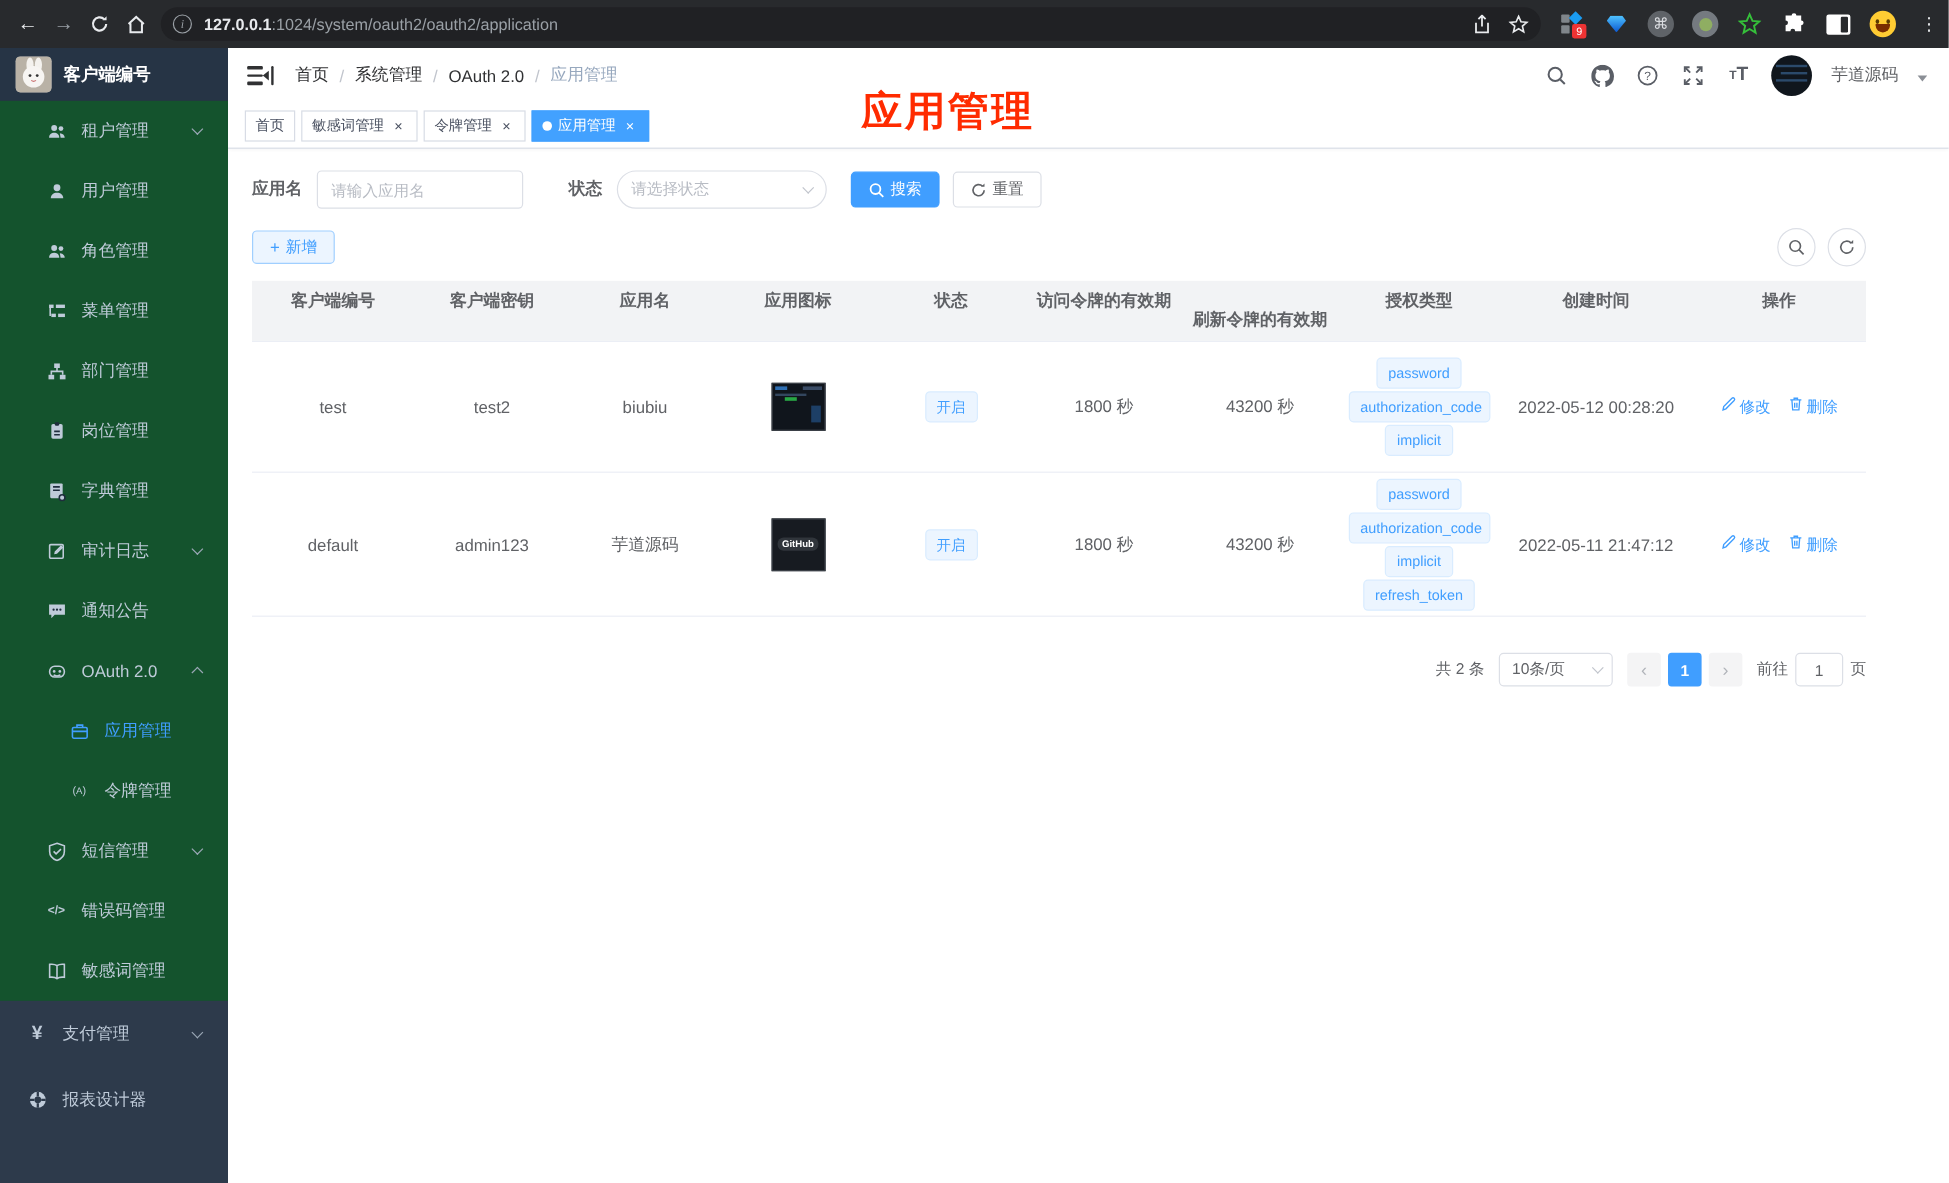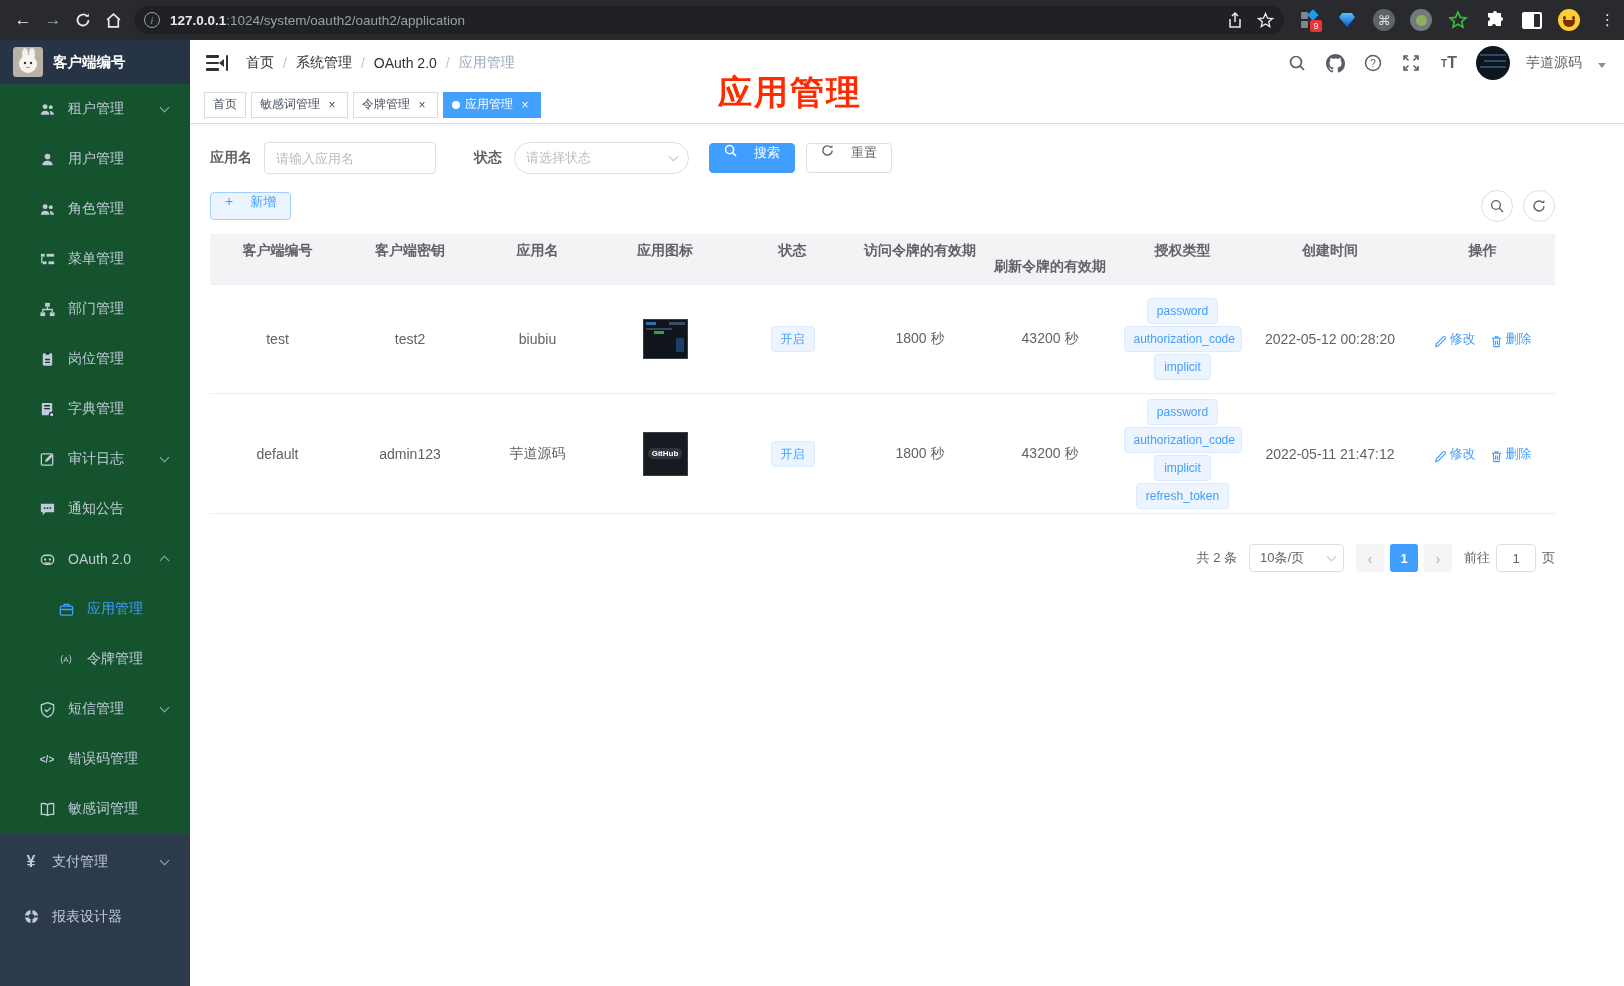--- a/index.html
+++ b/index.html
@@ -78,21 +78,21 @@
   .tab.active .dot { display:block; }
 
   .content { padding:18px 0 0 20px; width:1365px; }
   .filter-row { display:flex; align-items:center; height:32px; }
   .f-label { font-weight:700; color:#606266; font-size:14px; }
   .f-input { width:172px; height:32px; border:1px solid #dcdfe6; border-radius:4px; margin-left:12px; padding:0 11px; font-size:13px; color:#606266; outline:none; }
   .f-input::placeholder { color:#b8bcc4; }
   .f-select { width:175px; height:32px; border:1px solid #dcdfe6; border-radius:16px; margin-left:12px; padding:0 11px; display:flex; align-items:center; justify-content:space-between; cursor:pointer; }
   .f-select span { color:#b8bcc4; font-size:13px; }
   .sel-chev { width:7px; height:7px; border-right:1.4px solid #c0c4cc; border-bottom:1.4px solid #c0c4cc; transform:rotate(45deg); margin-top:-3px; }
-  .btn { height:30px; border-radius:4px; display:inline-flex; align-items:flex-start; justify-content:center; gap:17px; font-size:13px; cursor:pointer; border:1px solid #dcdfe6; background:#fff; color:#606266; padding:0 14px; }
+  .btn { height:30px; border-radius:4px; display:inline-flex; align-items:center; justify-content:center; gap:5px; font-size:13px; cursor:pointer; border:1px solid #dcdfe6; background:#fff; color:#606266; padding:0 14px; }
   .btn.primary { background:#409eff; border-color:#409eff; color:#fff; }
   .btn.plain-blue { background:#ecf5ff; border-color:#a0cfff; color:#409eff; height:28px; } .gap38 { width:38px; } .gap10 { width:10px; }
   .toolbar-row { margin-top:16px; display:flex; align-items:center; }
   .circle-btns { margin-left:auto; display:flex; gap:10px; margin-right:0; }
   .circle-btn { width:32px; height:32px; border:1px solid #dcdfe6; border-radius:50%; background:#fff; display:flex; align-items:center; justify-content:center; cursor:pointer; color:#606266; }
 
   
   .tbl { margin-top:12px; width:1345px; font-size:14px; }
   .tbl-header { display:flex; background:#f2f3f5; }
   .th { height:34px; display:flex; align-items:center; justify-content:center; font-weight:700; color:#606266; font-size:14px; }
@@ -103,21 +103,21 @@
   .tag-stack { display:flex; flex-direction:column; align-items:center; gap:2px; }
   .thumb1 { width:45px; height:40px; background:#10151c; border:1px solid #3a3f46; position:relative; }
   .thumb1 i { position:absolute; }
   .thumb1 .a { left:2px; top:2px; width:10px; height:3px; background:#2f6fb3; }
   .thumb1 .b { right:2px; top:2px; width:16px; height:3px; background:#3a4c66; }
   .thumb1 .c { left:10px; top:11px; width:10px; height:3px; background:#28a745; }
   .thumb1 .d { right:3px; top:18px; width:8px; height:14px; background:#1d3f66; }
   .thumb1 .e { left:2px; top:8px; width:26px; height:2px; background:#33465e; }
   .thumb2 { width:45px; height:44px; background:#171b21; border:1px solid #3a3f46; display:flex; align-items:center; justify-content:center; }
   .thumb2 span { color:#fff; font-size:8px; background:#30353b; border-radius:5px; padding:1px 4px; }
-  .act-link { color:#409eff; font-size:13px; display:inline-flex; align-items:flex-end; gap:3px; cursor:pointer; }
+  .act-link { color:#409eff; font-size:13px; display:inline-flex; align-items:flex-start; gap:3px; cursor:pointer; }
   .act-gap { width:14px; }
 
   
   .pager { margin-top:30px; width:1345px; display:flex; align-items:center; justify-content:flex-end; gap:12px; color:#606266; font-size:13px; }
   .pg-select { width:95px; height:28px; border:1px solid #dcdfe6; border-radius:4px; display:flex; align-items:center; justify-content:space-between; padding:0 8px 0 10px; cursor:pointer; color:#606266; }
   .pg-btn { width:28px; height:28px; background:#f4f4f5; border-radius:3px; display:flex; align-items:center; justify-content:center; color:#b0b3b9; font-size:15px; cursor:pointer; }
   .pg-page { width:28px; height:28px; background:#409eff; color:#fff; border-radius:3px; display:flex; align-items:center; justify-content:center; font-weight:700; font-size:13px; cursor:pointer; }
   .pg-goto-input { width:40px; height:28px; border:1px solid #dcdfe6; border-radius:4px; text-align:center; font-size:13px; color:#606266; outline:none; }
   .pg-group { display:flex; align-items:center; gap:6px; }
 </style>

